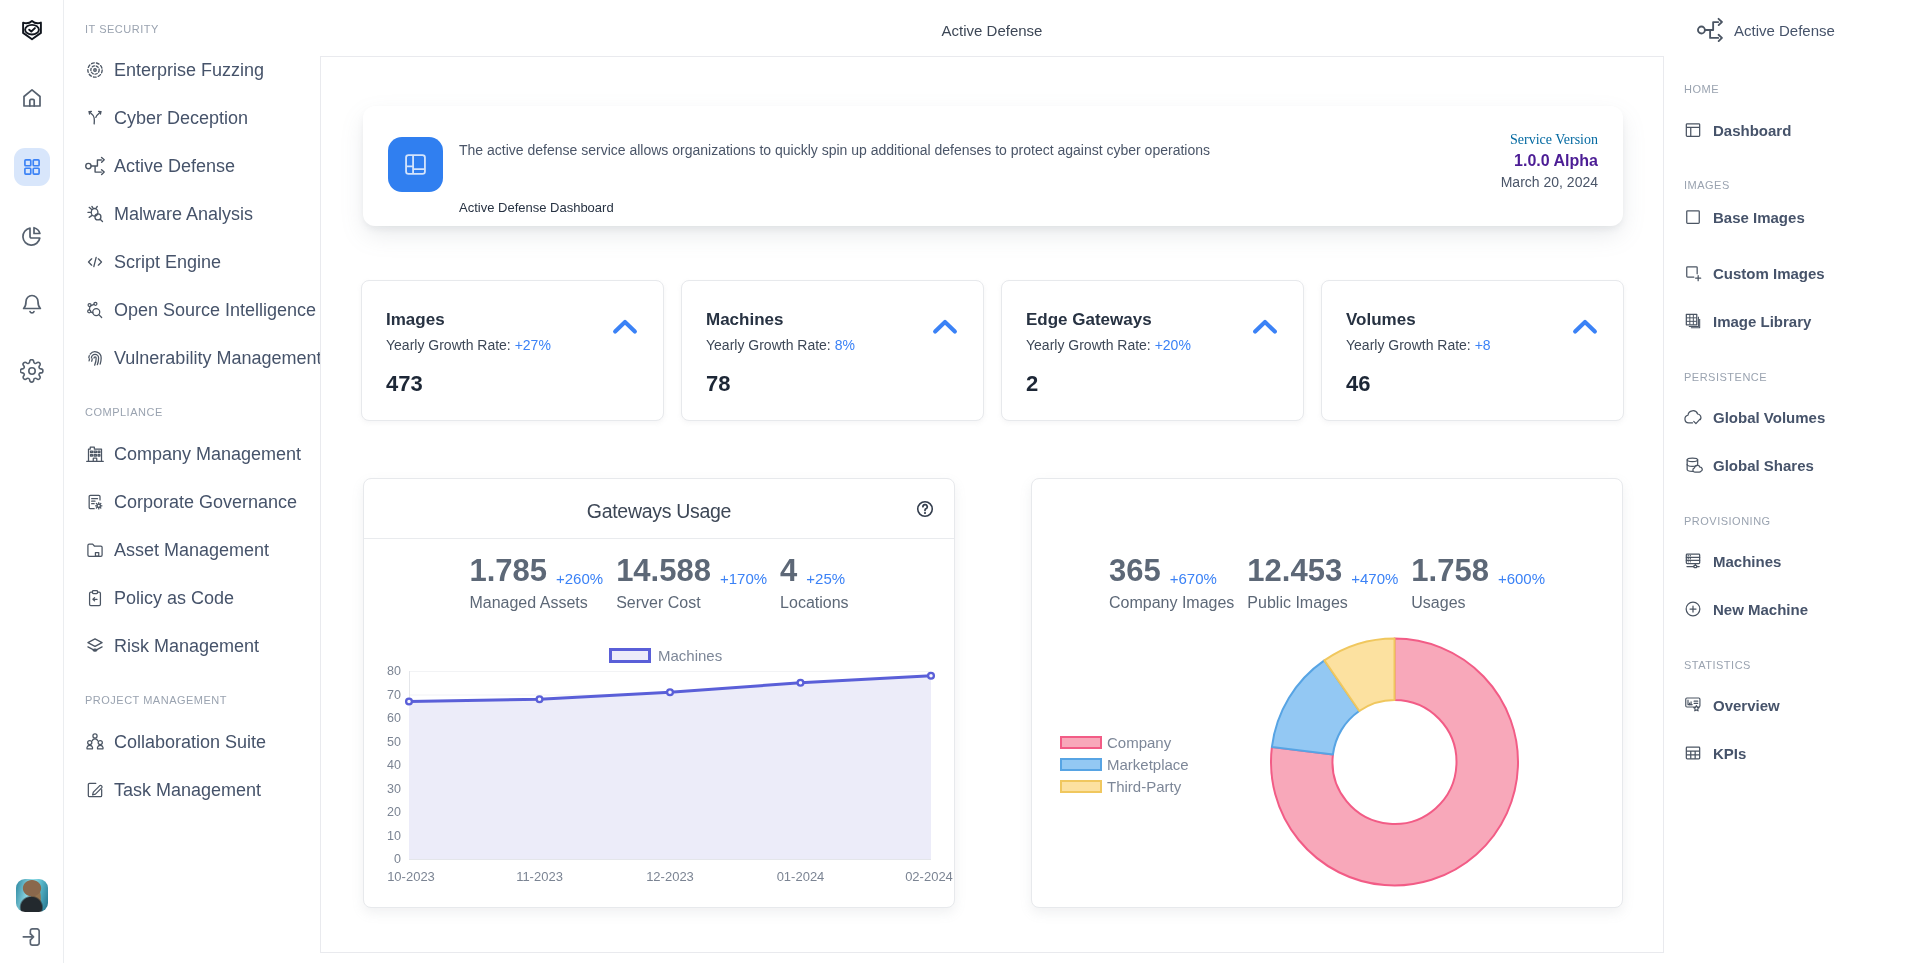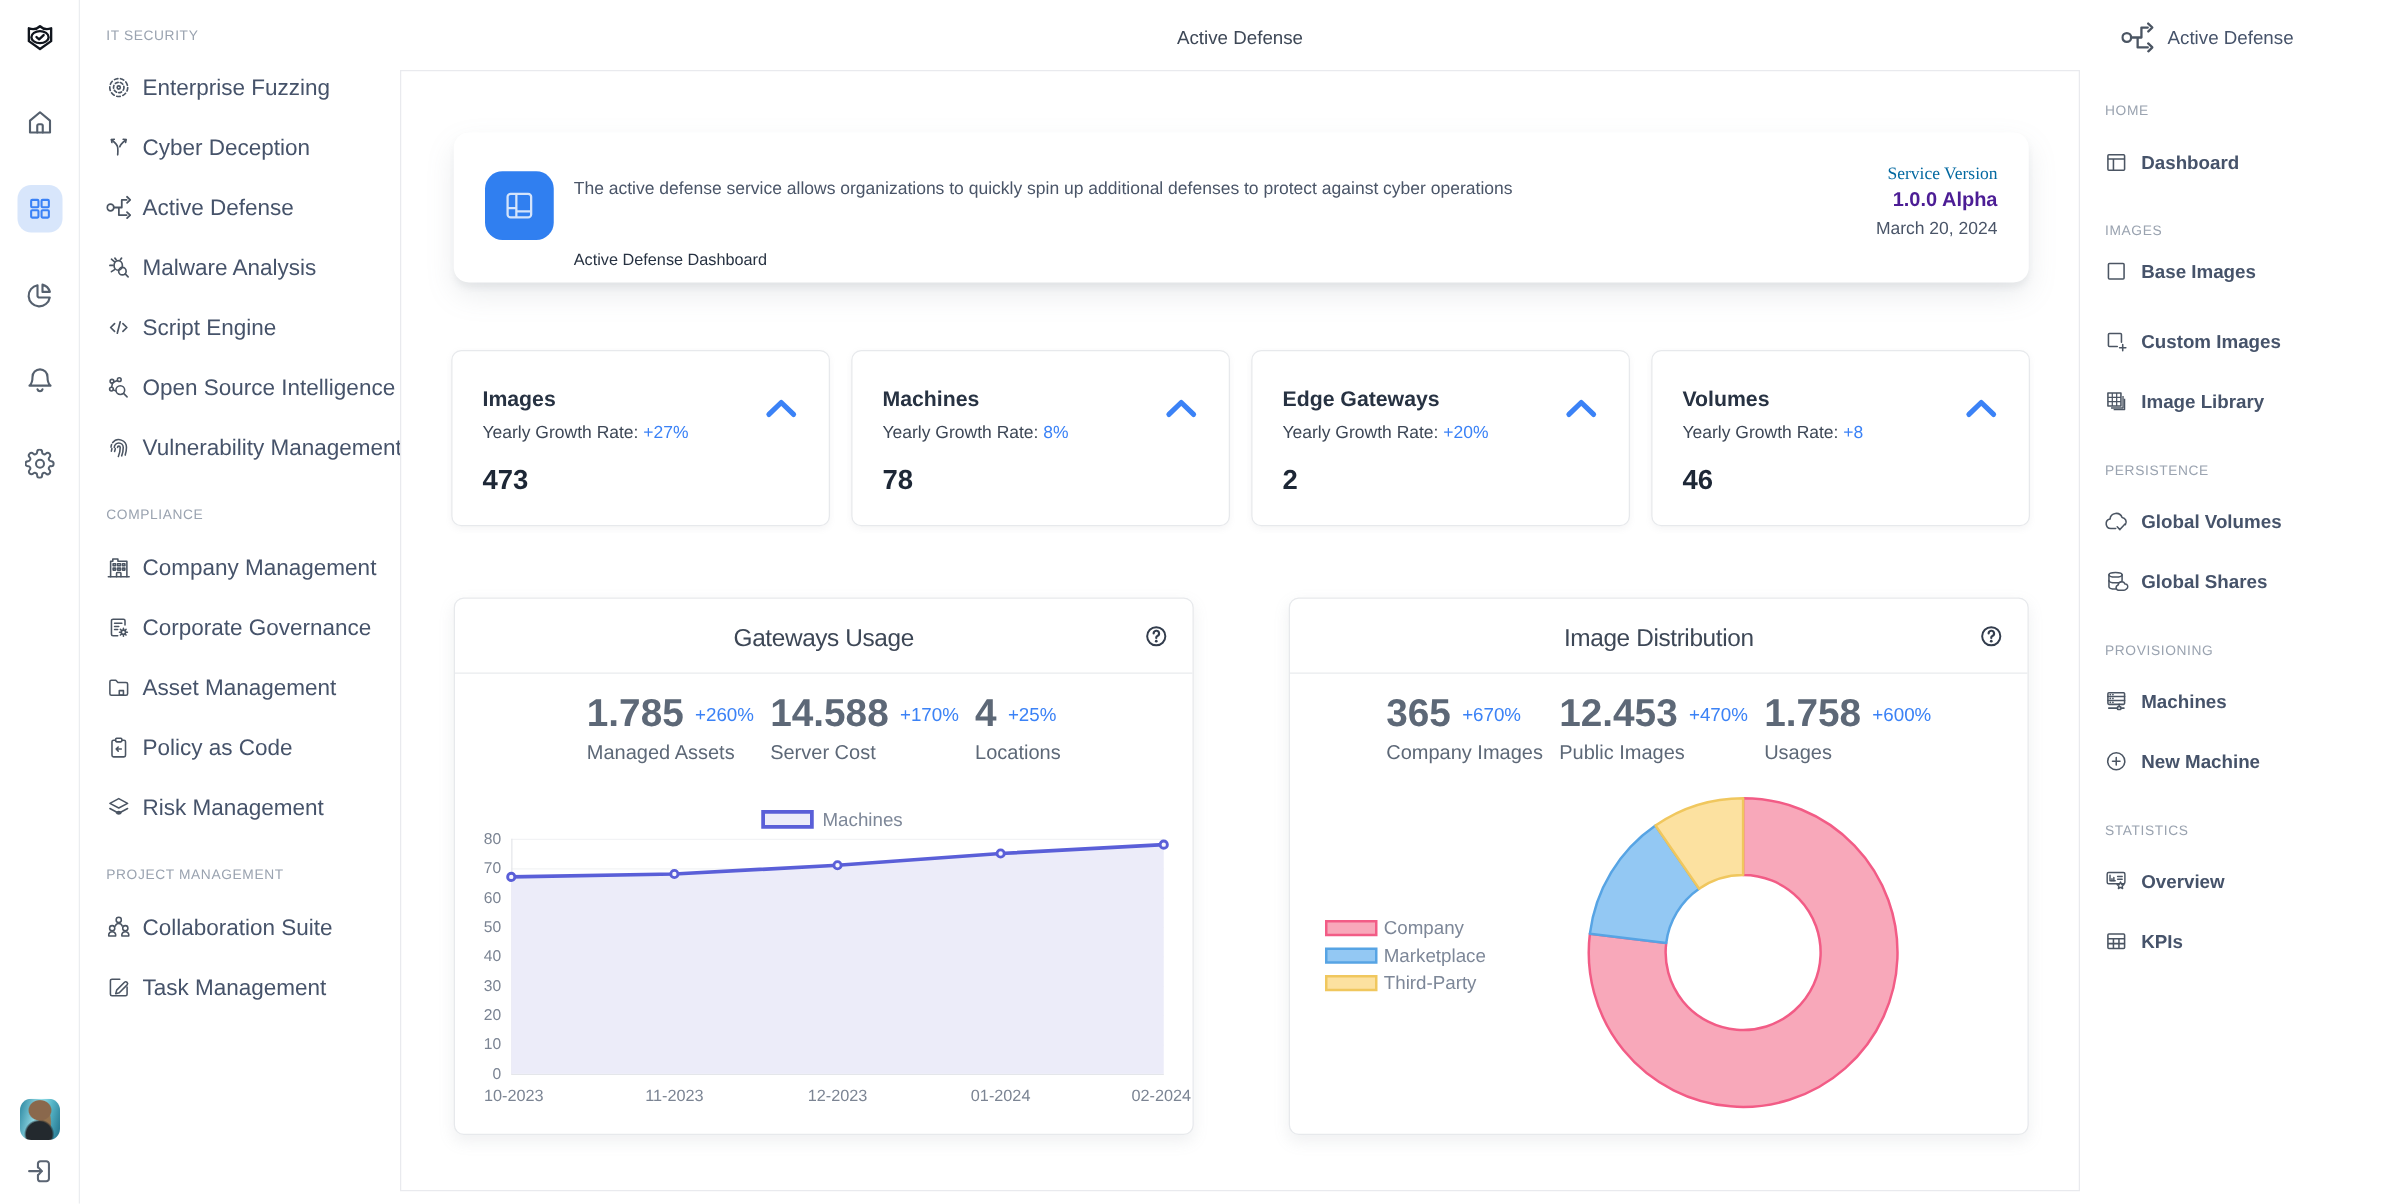--- a/index.html
+++ b/index.html
@@ -62,21 +62,21 @@
 .scard .n { position:absolute; left:24px; top:90px; font-size:22px; font-weight:bold; color:#1d2736; }
 .scard svg.ch { position:absolute; right:25px; top:33px; width:26px; height:26px; color:#3b82f6; }
 
 
 .ccard { position:absolute; top:421px; width:592px; height:430px; background:#fff;
   border:1px solid #e7e9ec; border-radius:8px; box-shadow:0 5px 12px rgba(140,145,155,.13); }
 .ccard .hd { position:absolute; left:0; top:0; right:0; height:60px; border-bottom:1px solid #e9ebee; }
 .ccard .hd .ti { position:absolute; left:0; right:0; top:21px; text-align:center; font-size:19.5px; letter-spacing:-0.3px; color:#3d4756; }
 .ccard .hd svg.help { position:absolute; right:20px; top:21px; width:18px; height:18px; color:#333d4d; }
 .statrow { position:absolute; left:0; right:0; top:76px; display:flex; justify-content:center; gap:13px; }
-.statrow .grp .val { font-size:31px; font-weight:bold; color:#5d6877; line-height:1; display:flex; align-items:center;}
+.statrow .grp .val { font-size:31px; font-weight:bold; color:#5d6877; line-height:1; display:flex; align-items:flex-end;}
 .statrow .grp .val span { font-size:15px; font-weight:400; color:#3b82f6; margin-left:9px; margin-top:3px; }
 .statrow .grp .lab { font-size:16px; color:#5d6877; margin-top:8px; }
 </style>
 </head>
 <body>
 <div id="page">
 
   <div id="rail">
     <svg class="rail-ic" style="top:18px;width:24px;height:24px;color:#10151d" viewBox="0 0 24 24" fill="none" stroke="currentColor" stroke-width="1.9" stroke-linecap="round" stroke-linejoin="round">
       <path d="M3.1 4.6 C6.2 5.8 9.6 5.2 12 3 C14.4 5.2 17.8 5.8 20.9 4.6 V14.9 L12 21.2 L3.1 14.9 Z"></path>
@@ -312,28 +312,20 @@
           <circle cx="45" cy="66.5" r="2.9"></circle>
             <circle cx="175.5" cy="64.2" r="2.9"></circle>
             <circle cx="306" cy="57.2" r="2.9"></circle>
           <circle cx="436.5" cy="47.8" r="2.9"></circle>
             <circle cx="567" cy="40.7" r="2.9"></circle>
         </g>
       </svg>
     </div>
 
     <div class="ccard" style="left:710px">
-      <div class="hd">
-        <div class="ti">Image Distribution</div>
-        <svg class="help" viewBox="0 0 24 24" fill="none" stroke="currentColor" stroke-linecap="round">
-            <circle cx="12" cy="12" r="9.7" stroke-width="2.1"></circle>
-            <path d="M9.2 9 a2.9 2.9 0 1 1 4 2.7 c-.85 .33 -1.2 .95 -1.2 1.8 v.35" stroke-width="2.3"></path>
-            <path d="M12 17.3 v.01" stroke-width="2.9"></path>
-          </svg>
-      </div>
       <div class="statrow">
         <div class="grp">
             <div class="val">365<span>+670%</span></div>
             <div class="lab">Company Images</div>
           </div>
         <div class="grp">
             <div class="val">12.453<span>+470%</span></div>
             <div class="lab">Public Images</div>
           </div>
         <div class="grp">

